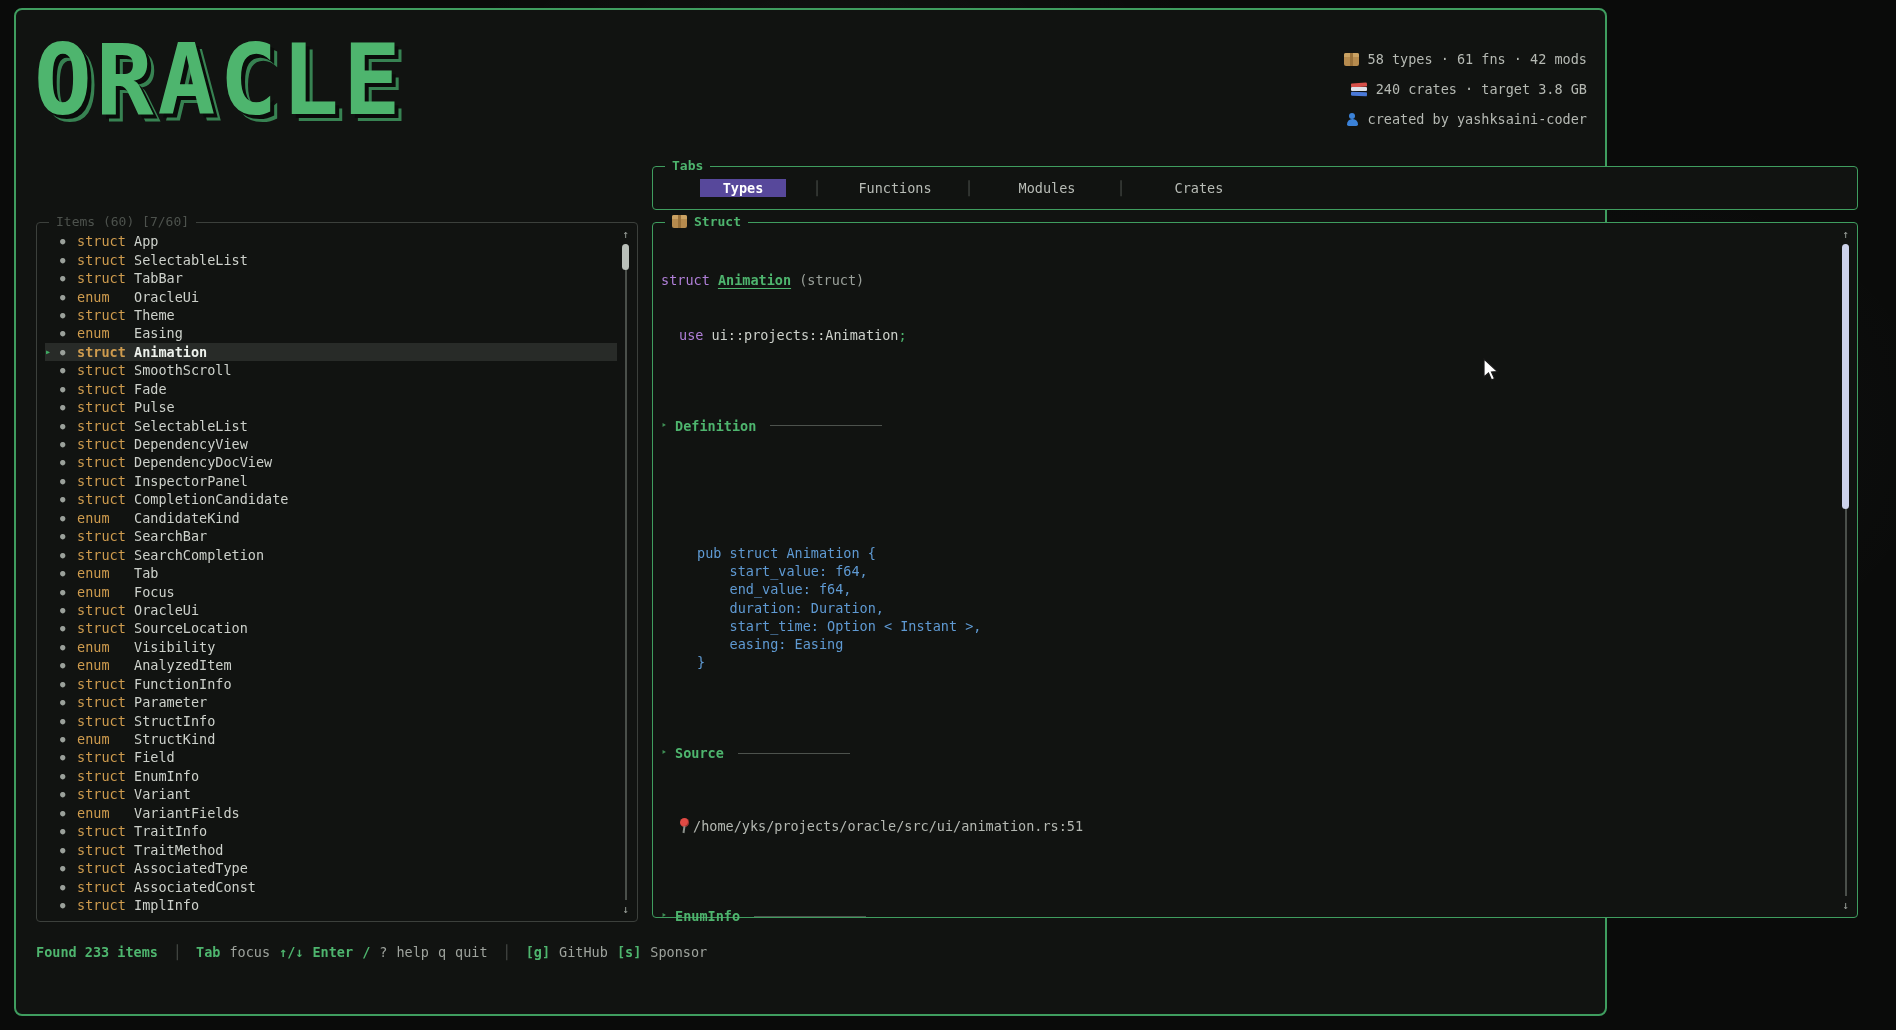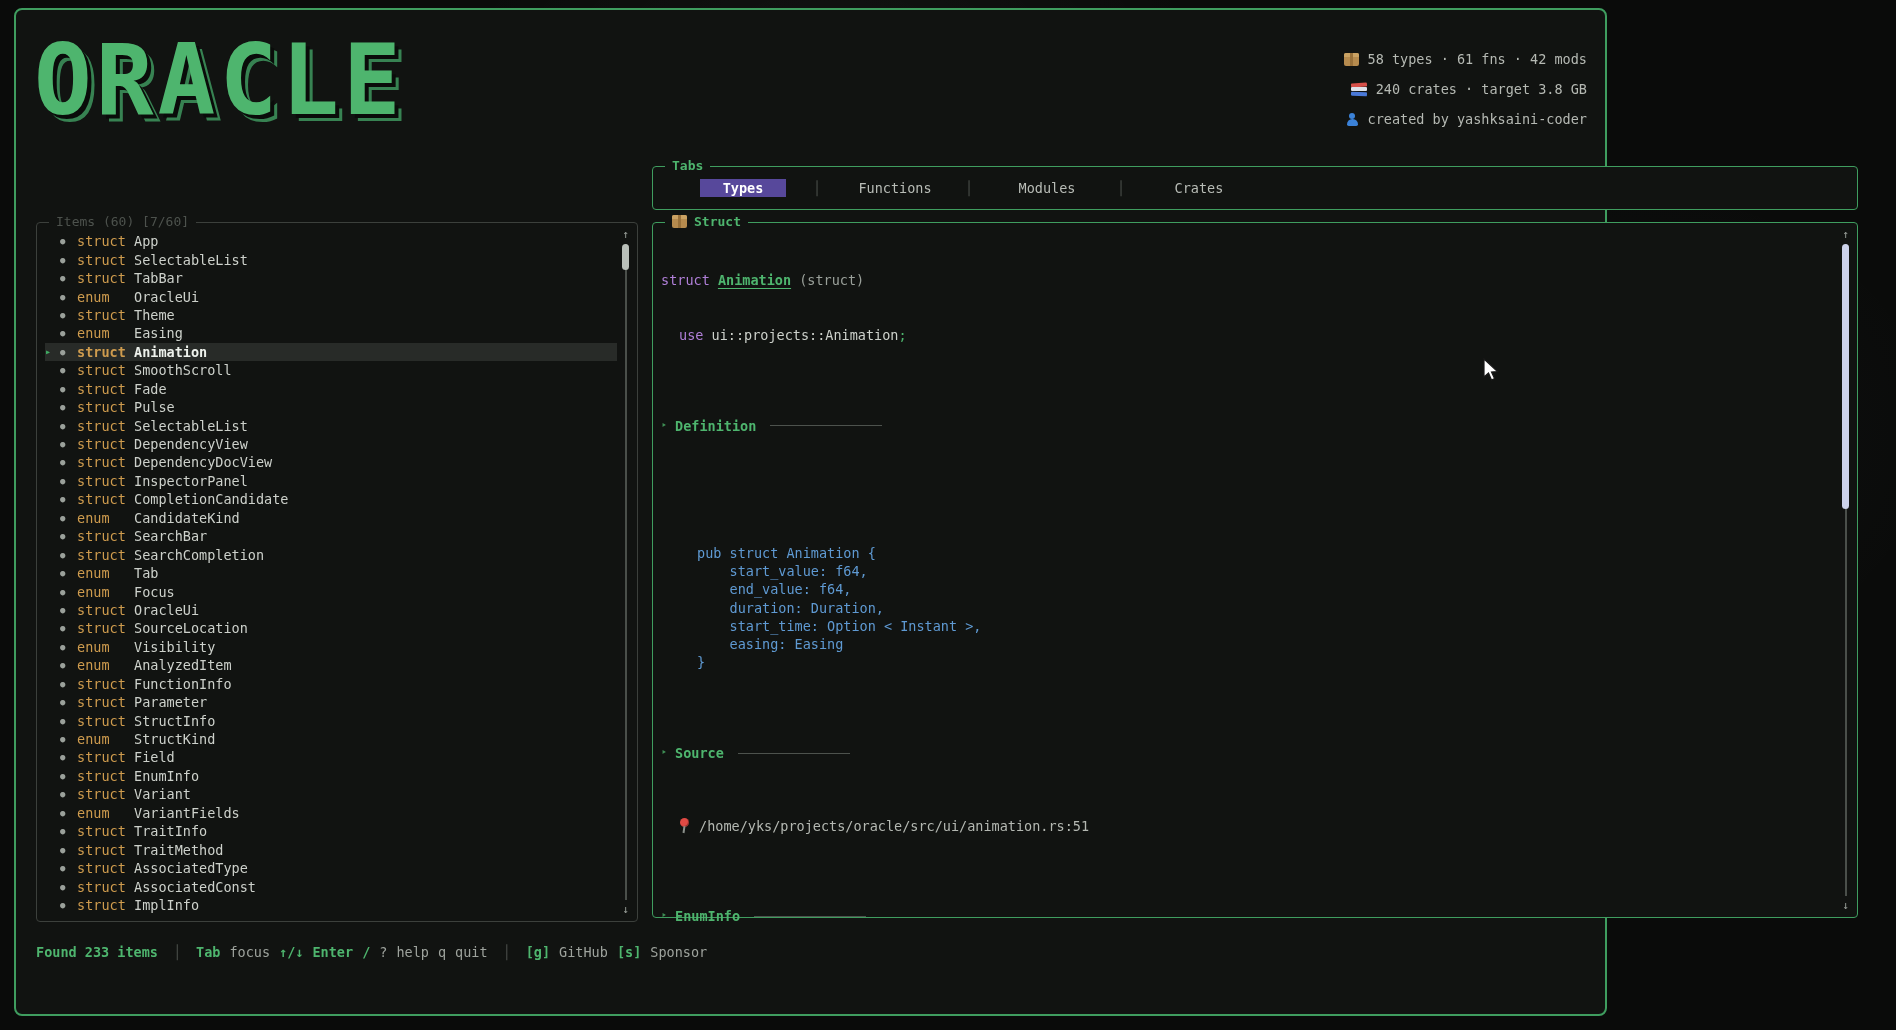--- a/index.html
+++ b/index.html
@@ -90,21 +90,21 @@
   .meta-gray { color:#9aa09a; }
   .path-lite { color:#cdd1cb; }
   .semi-green { color:#4eb56e; }
   .use-line { padding-left:18px; }
   .sec { margin-top:18px; display:flex; align-items:center; gap:8px; }
   .sec .sec-arrow { font-size:10px; color:#3f8f55; }
   .sec .sec-title { color:#4eb56e; font-weight:bold; }
   .sec .sec-line { height:1px; background:#4d524d; width:112px; margin-left:6px; }
   .codeblock { margin:18px 0 0 36px; color:#5f9ad3; }
   .codeblock div { height:18.2px; }
-  .src-line { margin:18px 0 0 18px; display:flex; align-items:center; gap:10px; color:#b4b8b2; }
+  .src-line { margin:18px 0 0 18px; display:flex; align-items:center; gap:4px; color:#b4b8b2; }
   .icon-pin { width:10px; height:15px; position:relative; }
   .icon-pin::before { content:""; position:absolute; left:1px; top:0; width:9px; height:9px; border-radius:50%; background:#e04a44; box-shadow:inset -1px -1px 0 rgba(0,0,0,0.3); }
   .icon-pin::after { content:""; position:absolute; left:4px; top:8px; width:1.5px; height:7px; background:#8b908b; transform:rotate(8deg); }
   .kv-rows { margin:18px 0 0 18px; }
   
   .statusbar { position:absolute; left:20px; top:930px; height:24px; display:flex; align-items:center; gap:9px; font-size:13.5px; }
   .seg.green { color:#4eb56e; font-weight:bold; }
   .seg.gray { color:#9ea39d; }
   .seg.dim { color:#4a4f4a; margin:0 6px; }
   

